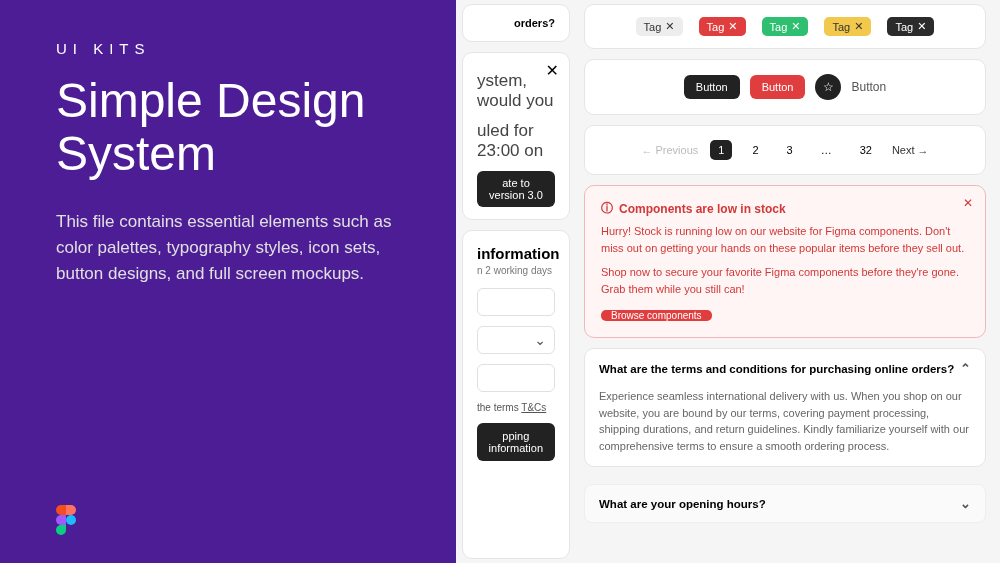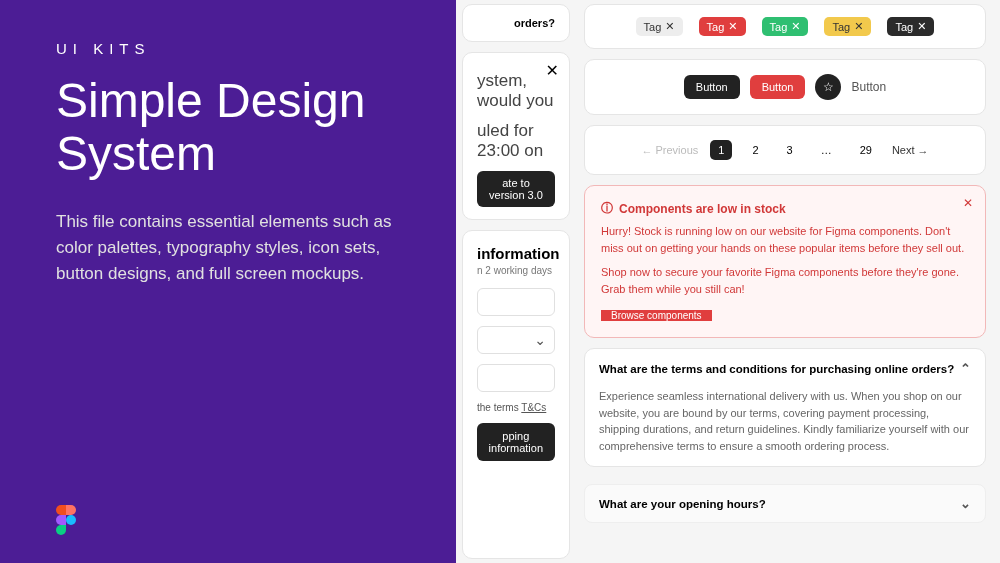--- a/index.html
+++ b/index.html
@@ -182,21 +182,21 @@
   display: flex;
   align-items: center;
   gap: 6px;
 }
 .alert-close { position: absolute; top: 10px; right: 12px; color: #d13838; cursor: pointer; font-size: 12px; }
 .alert-body { color: #d13838; font-size: 11px; line-height: 1.5; margin-bottom: 8px; }
 .alert-btn {
   background: #e03e3e;
   color: #fff;
   border: none;
-  border-radius: 0;
+  border-radius: 5px;
   padding: 0 10px;
   font-size: 10px;
   cursor: pointer;
 }
 
 
 .accordion-card { padding: 0; }
 .acc-item {
   border-bottom: 1px solid #eee;
   padding: 12px 14px;
@@ -300,21 +300,21 @@
       <span class="btn-icon">☆</span>
       <span class="btn-text">Button</span>
     </div>
 
     <div class="card pagi-card">
       <span class="pagi-prev"><span>←</span> <span>Previous</span></span>
       <span class="pagi-num active">1</span>
       <span class="pagi-num">2</span>
       <span class="pagi-num">3</span>
       <span class="pagi-num">…</span>
-      <span class="pagi-num">29</span>
+      <span class="pagi-num">32</span>
       <span class="pagi-next"><span>Next</span> <span>→</span></span>
     </div>
 
     <div class="card alert-card">
       <div class="alert-title">
         <span>ⓘ</span>
         <span>Components are low in stock</span>
       </div>
       <span class="alert-close">✕</span>
       <div class="alert-body">Hurry! Stock is running low on our website for Figma components. Don't miss out on getting your hands on these popular items before they sell out.</div>

